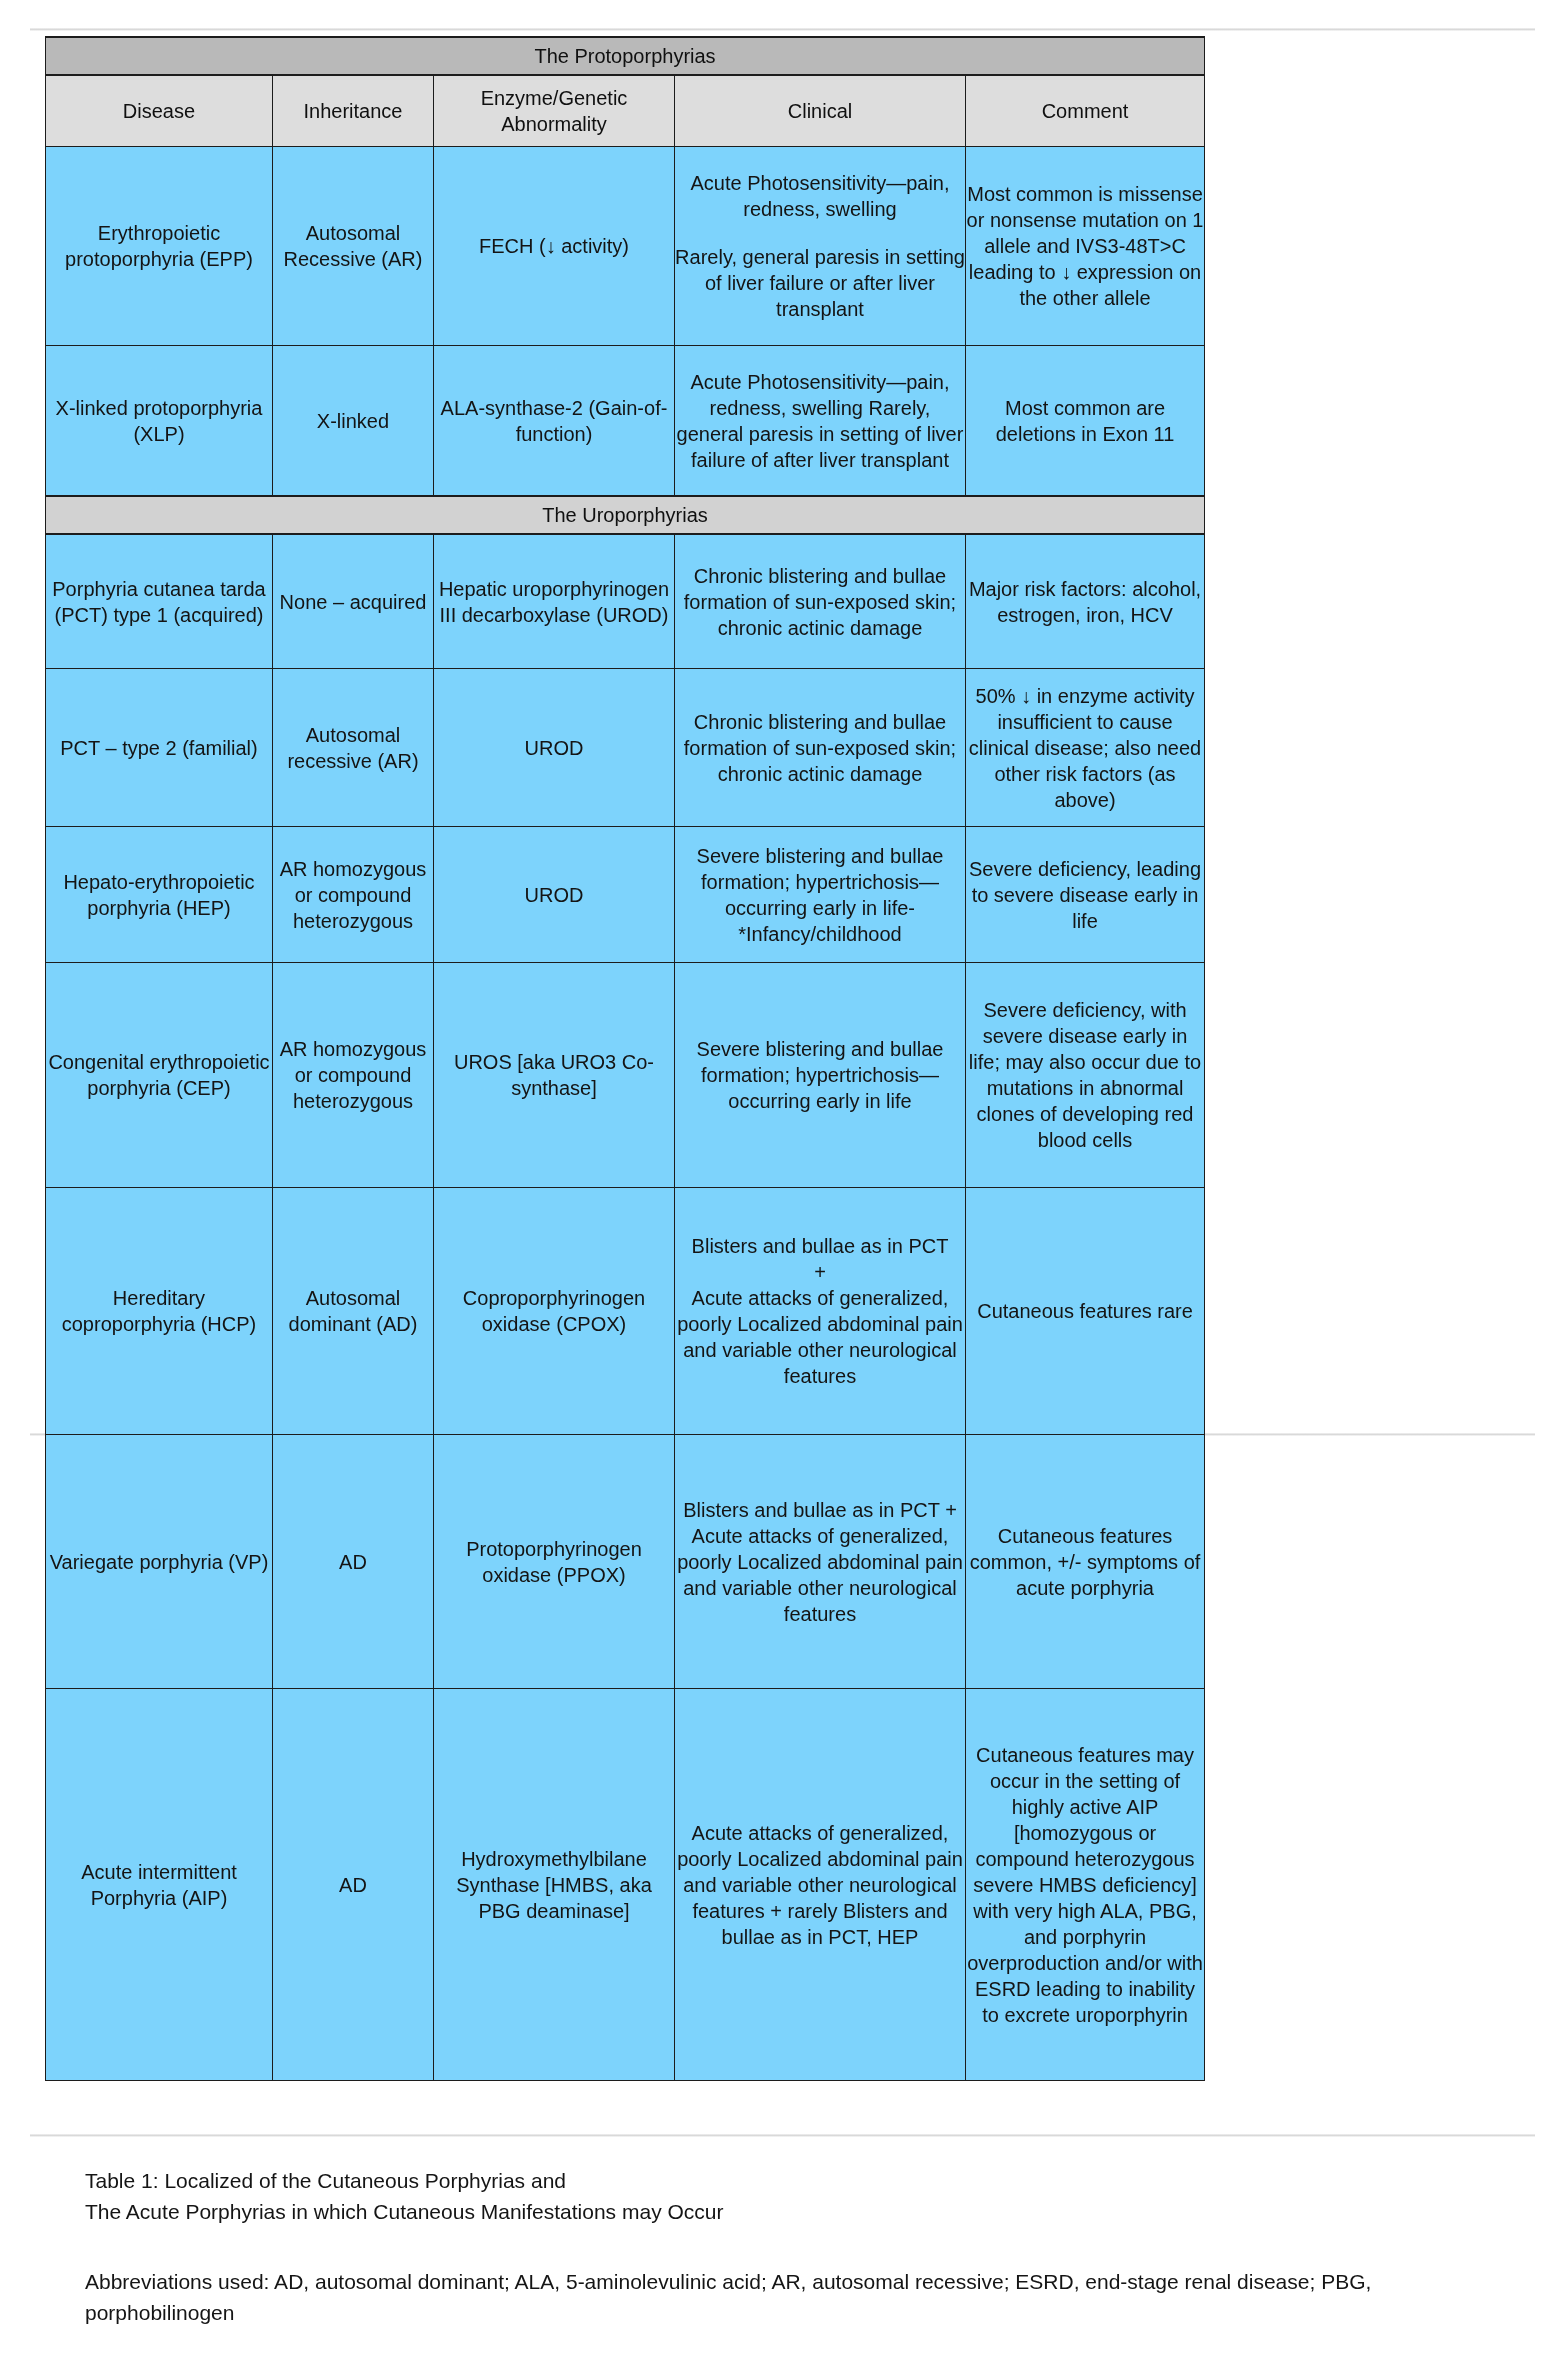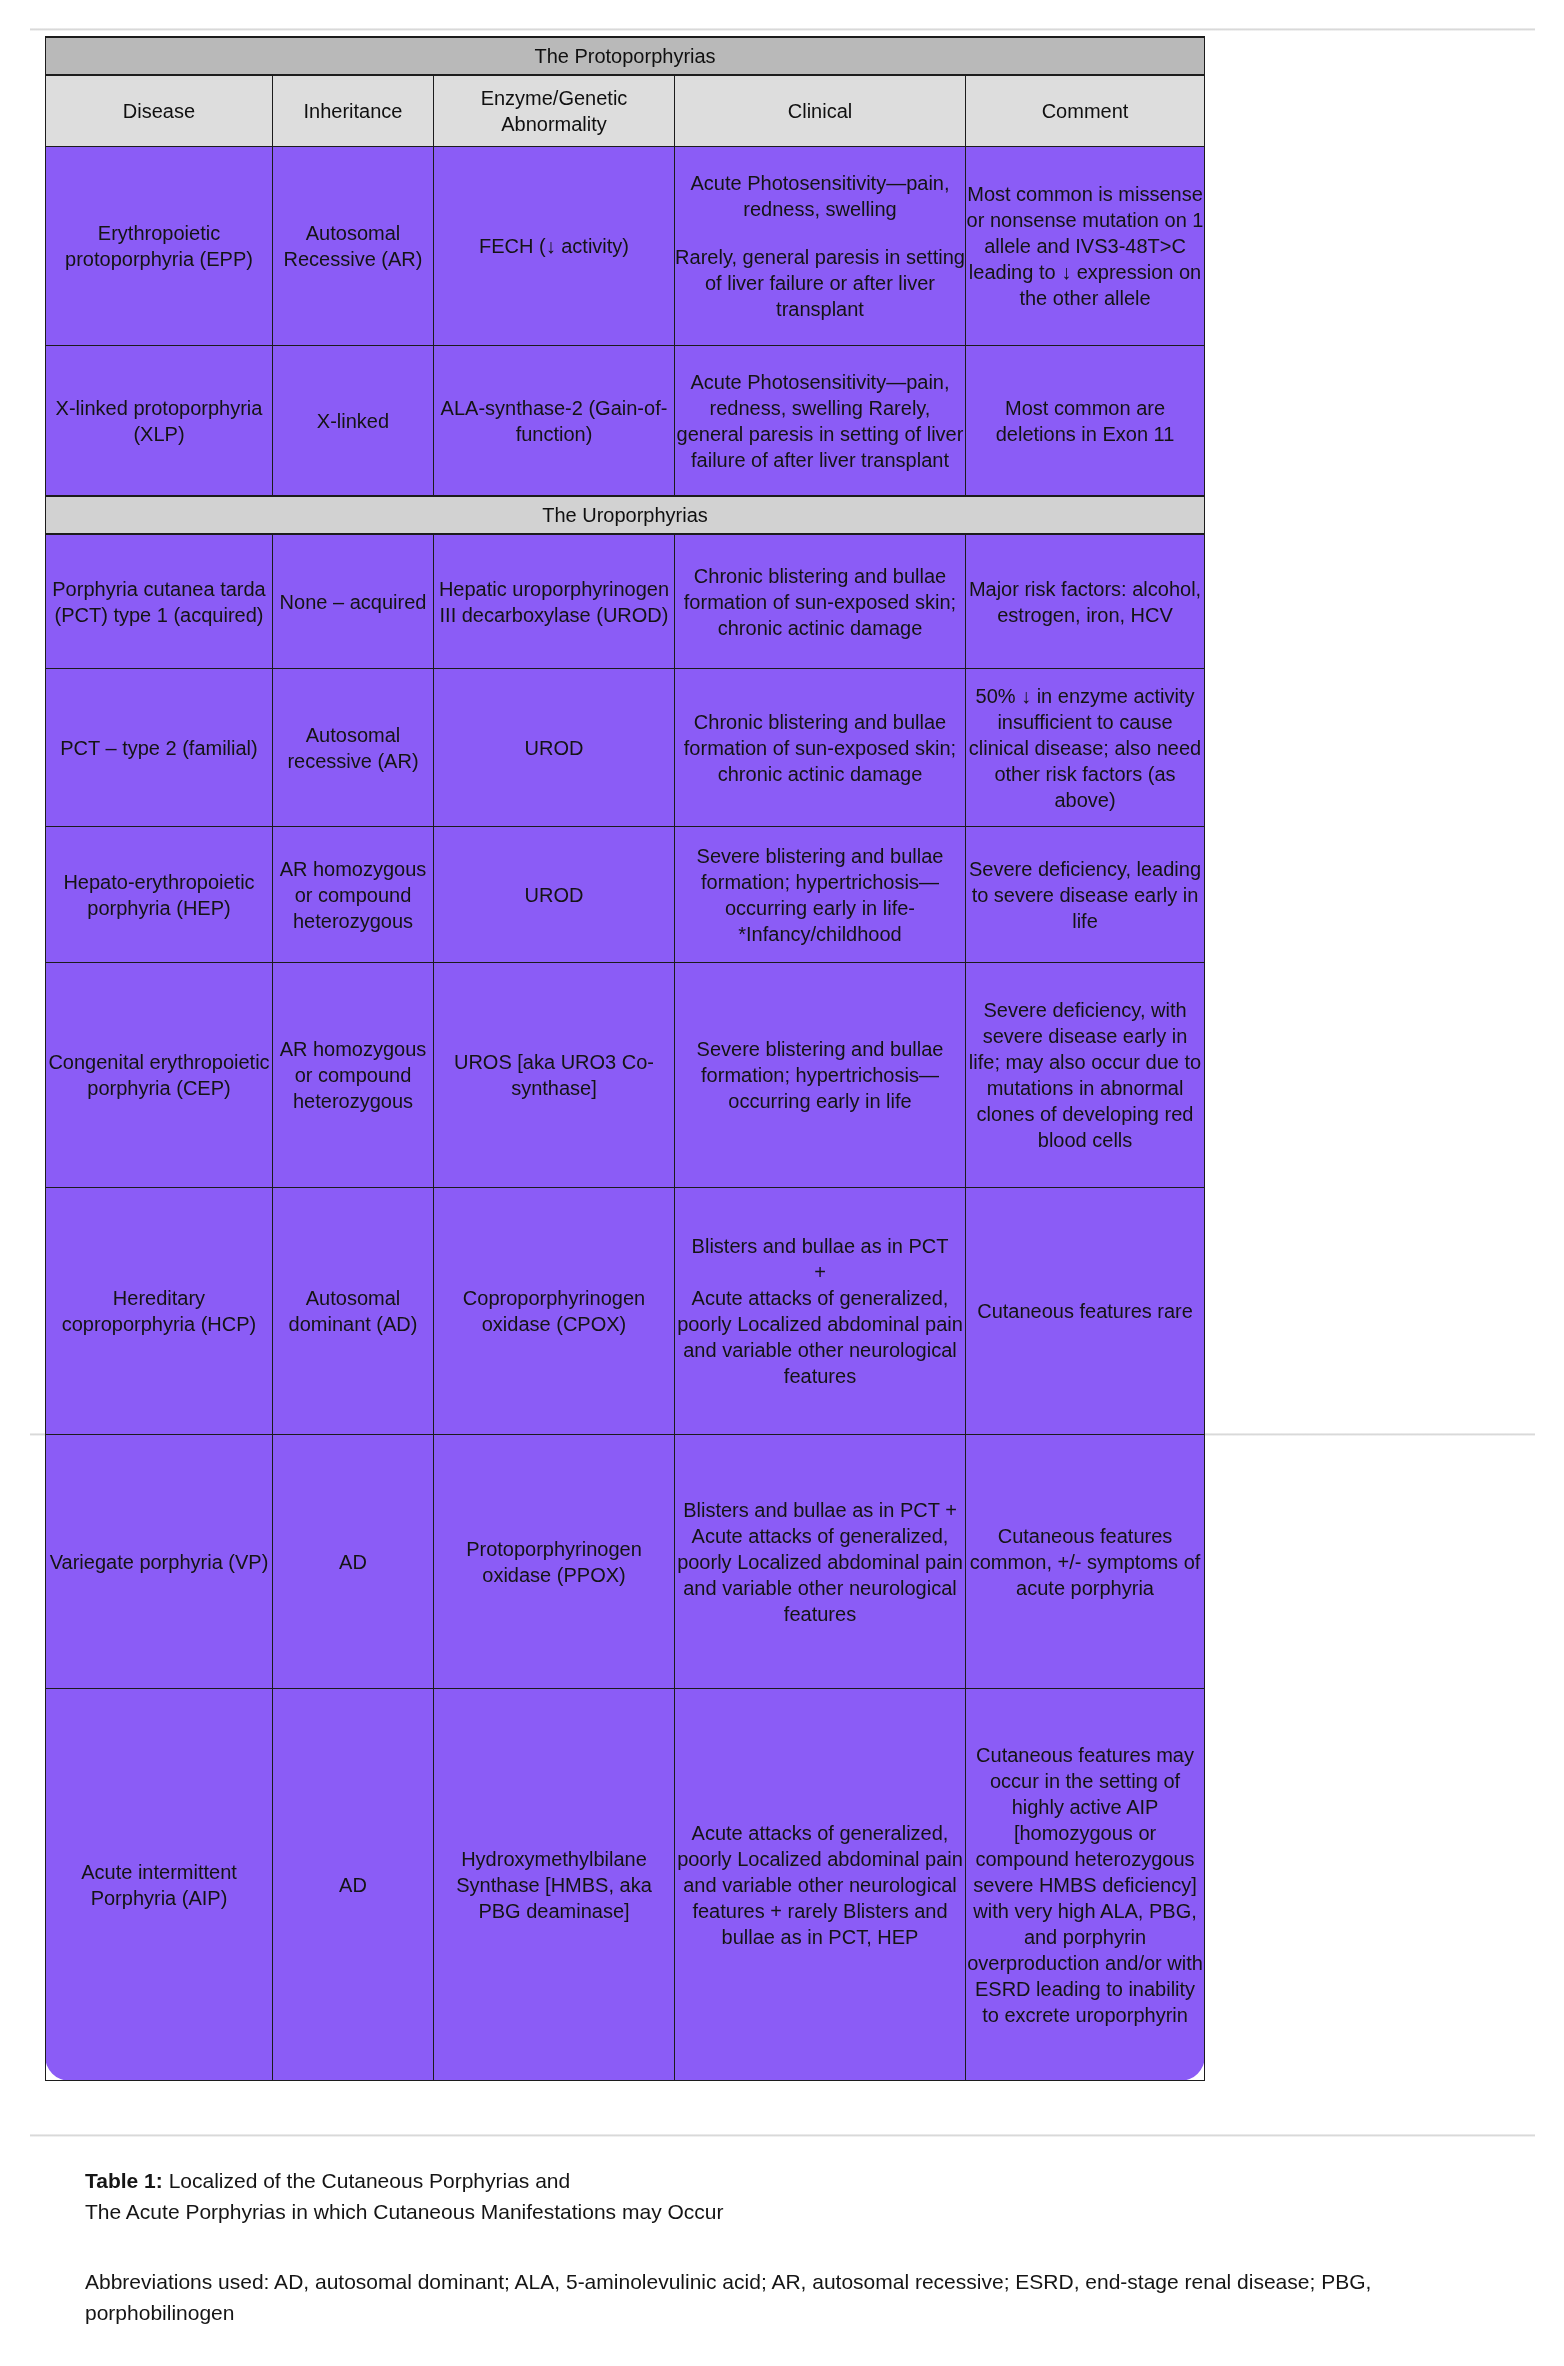--- a/index.html
+++ b/index.html
@@ -40,22 +40,21 @@
     position: absolute;
     left: 45px;
     top: 36px;
     width: 1158px;
   }
 
   table.porph {
     border-collapse: collapse;
     width: 1158px;
     table-layout: fixed;
-    background: #8b5cf6;
-    border-radius: 25px;
+    background: #7dd3fc;
   }
 
   table.porph td,
   table.porph th {
     border: 1.6px solid #1c1c1c;
     vertical-align: middle;
     text-align: center;
     font-size: 20px;
     line-height: 1.30;
     padding: 5px 0;
@@ -108,21 +107,21 @@
   
   .caption {
     position: absolute;
     left: 85px;
     top: 2166px;
     width: 1416px;
     font-size: 21px;
     line-height: 1.46;
     color: #151515;
   }
-  .caption .lead { font-weight: bold; }
+  .caption .lead { font-weight: normal; }
   .caption p { margin: 0; }
   .caption .abbrev { margin-top: 40px; }
 </style>
 </head>
 <body>
 
 <div class="page">
 
   <div class="edge-rule top"></div>
   <div class="edge-rule mid"></div>

